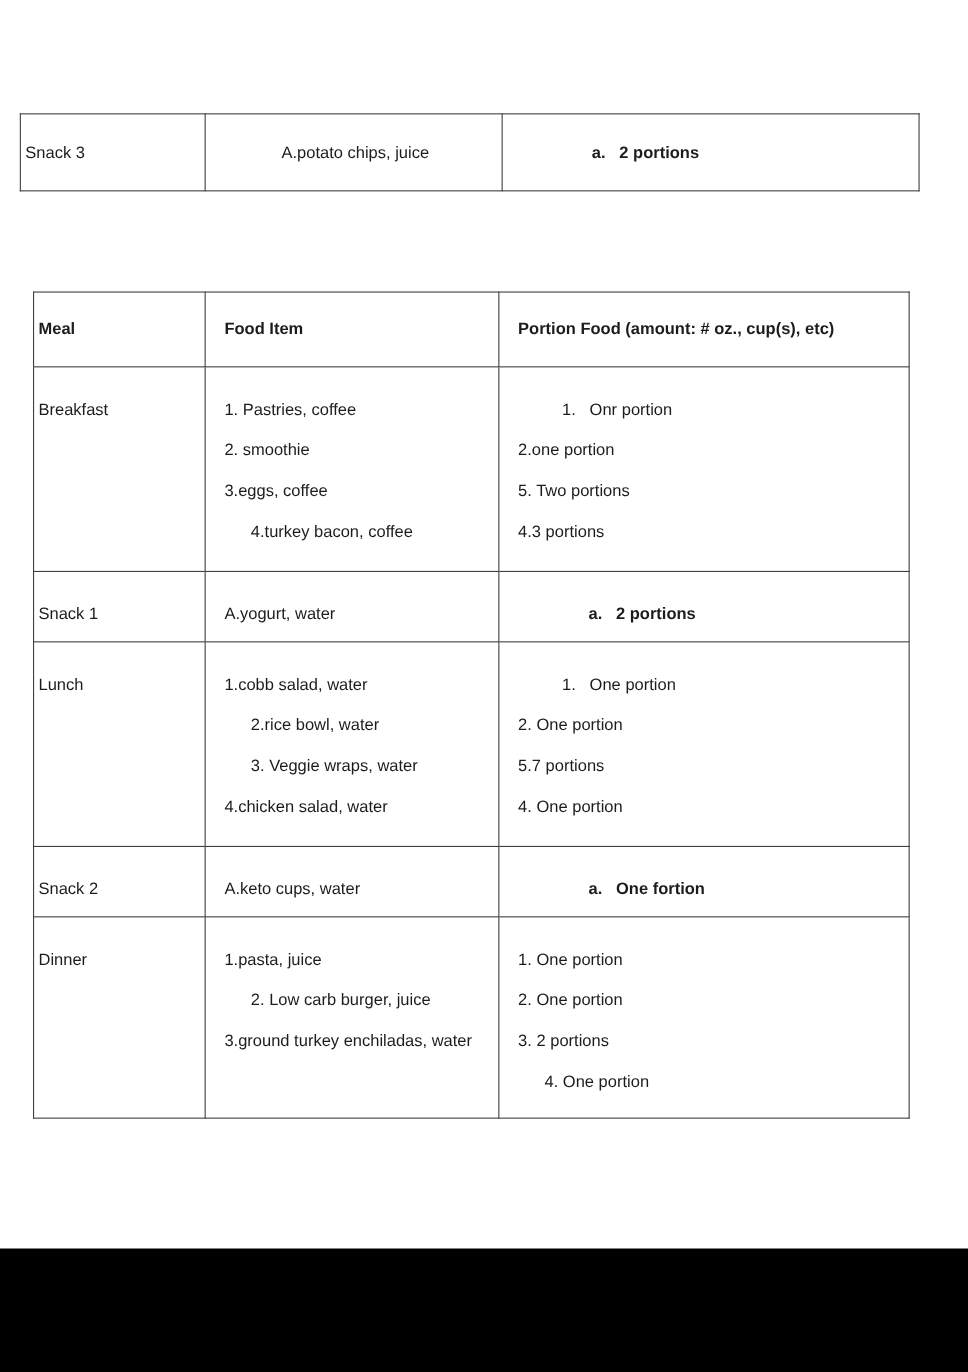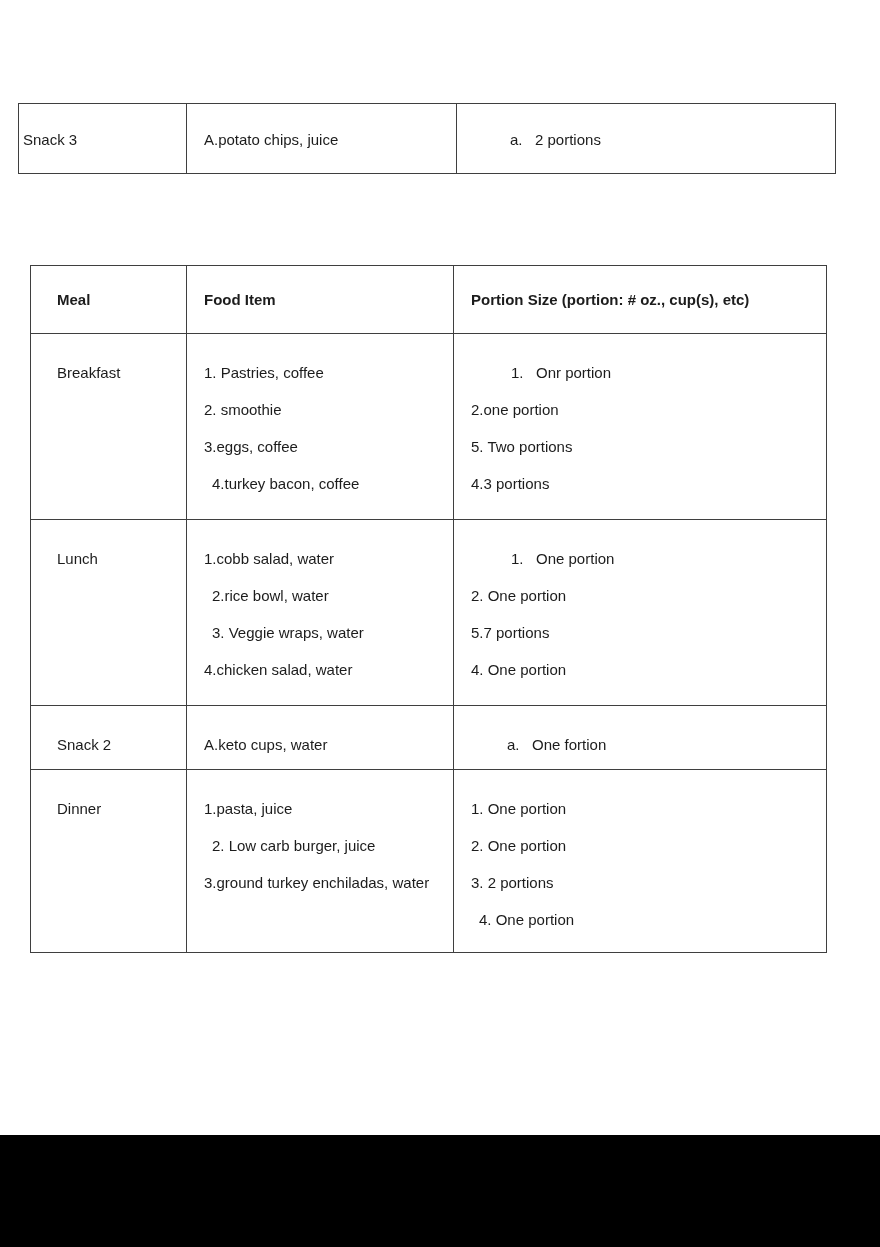--- a/index.html
+++ b/index.html
@@ -20,46 +20,46 @@
   .line {
     line-height:21px;
     margin-bottom:16px;
     white-space:pre-wrap;
   }
   .line:last-child { margin-bottom:0; }
 
   
   .top-tbl { position:absolute; left:18px; top:103px; width:817px; }
   .top-tbl td { height:70px; padding:25px 14px 0 4px; }
-  .top-tbl td.c-food { padding-left:17px; }
+  .top-tbl td.c-food { padding-left:17px;text-align:center; }
   .top-tbl td.c-portion { padding-left:17px; }
 
   
   .day-heading {
     position:absolute; left:103px; top:230px;
     font-size:15px; font-weight:bold;margin-top:44px;
   }
 
   
   .main-tbl { position:absolute; left:30px; top:265px; width:796px; }
   .main-tbl td { padding:28px 16px 10px 17px; }
-  .main-tbl td.c-meal { padding-left:26px; }
+  .main-tbl td.c-meal { padding-left:4px; }
   .main-tbl tr.hdr td {
     height:68px; font-weight:bold;
     vertical-align:middle; padding-top:0; padding-bottom:0;
   }
   tr.r-tall  td { height:186px; }
   tr.r-short td { height:64px; }
   tr.r-dinner td { height:183px; }
 
   
-  .ml-xs { margin-left:8px; }
+  .ml-xs { margin-left:24px; }
   .ml-sm { }
   .ml-md { margin-left:40px; }
-  .ml-lg { margin-left:36px; }
+  .ml-lg { margin-left:64px;font-weight:bold; }
 
   .footer-black {
     position:absolute; left:0; bottom:0;
     width:880px; height:112px;
     background:#000000;
   }
 </style>
 </head>
 <body>
 
@@ -90,41 +90,52 @@
   <colgroup>
       <col style="width:156px">
       <col style="width:267px">
       <col style="width:373px">
     </colgroup>
 
   <tbody>
       <tr class="hdr">
     <td class="c-meal">Meal</td>
     <td>Food Item</td>
-    <td>Portion Size (portion: # oz., cup(s), etc)</td>
+    <td>Portion Food (amount: # oz., cup(s), etc)</td>
   </tr>
 
   <tr class="r-tall">
     <td class="c-meal">
       <div class="line">Breakfast</div>
     </td>
     <td>
       <div class="line">1. Pastries, coffee</div>
       <div class="line">2. smoothie</div>
       <div class="line">3.eggs, coffee</div>
       <div class="line ml-xs">4.turkey bacon, coffee</div>
     </td>
     <td>
       <div class="line ml-md">1.   Onr portion</div>
       <div class="line ml-sm">2.one portion</div>
       <div class="line ml-sm">5. Two portions</div>
       <div class="line">4.3 portions</div>
     </td>
   </tr>
 
+  <tr class="r-short">
+    <td class="c-meal">
+      <div class="line">Snack 1</div>
+    </td>
+    <td>
+      <div class="line">A.yogurt, water</div>
+    </td>
+    <td>
+      <div class="line ml-lg">a.   2 portions</div>
+    </td>
+  </tr>
 
   <tr class="r-tall">
     <td class="c-meal">
       <div class="line">Lunch</div>
     </td>
     <td>
       <div class="line">1.cobb salad, water</div>
       <div class="line ml-xs">2.rice bowl, water</div>
       <div class="line ml-xs">3. Veggie wraps, water</div>
       <div class="line">4.chicken salad, water</div>

